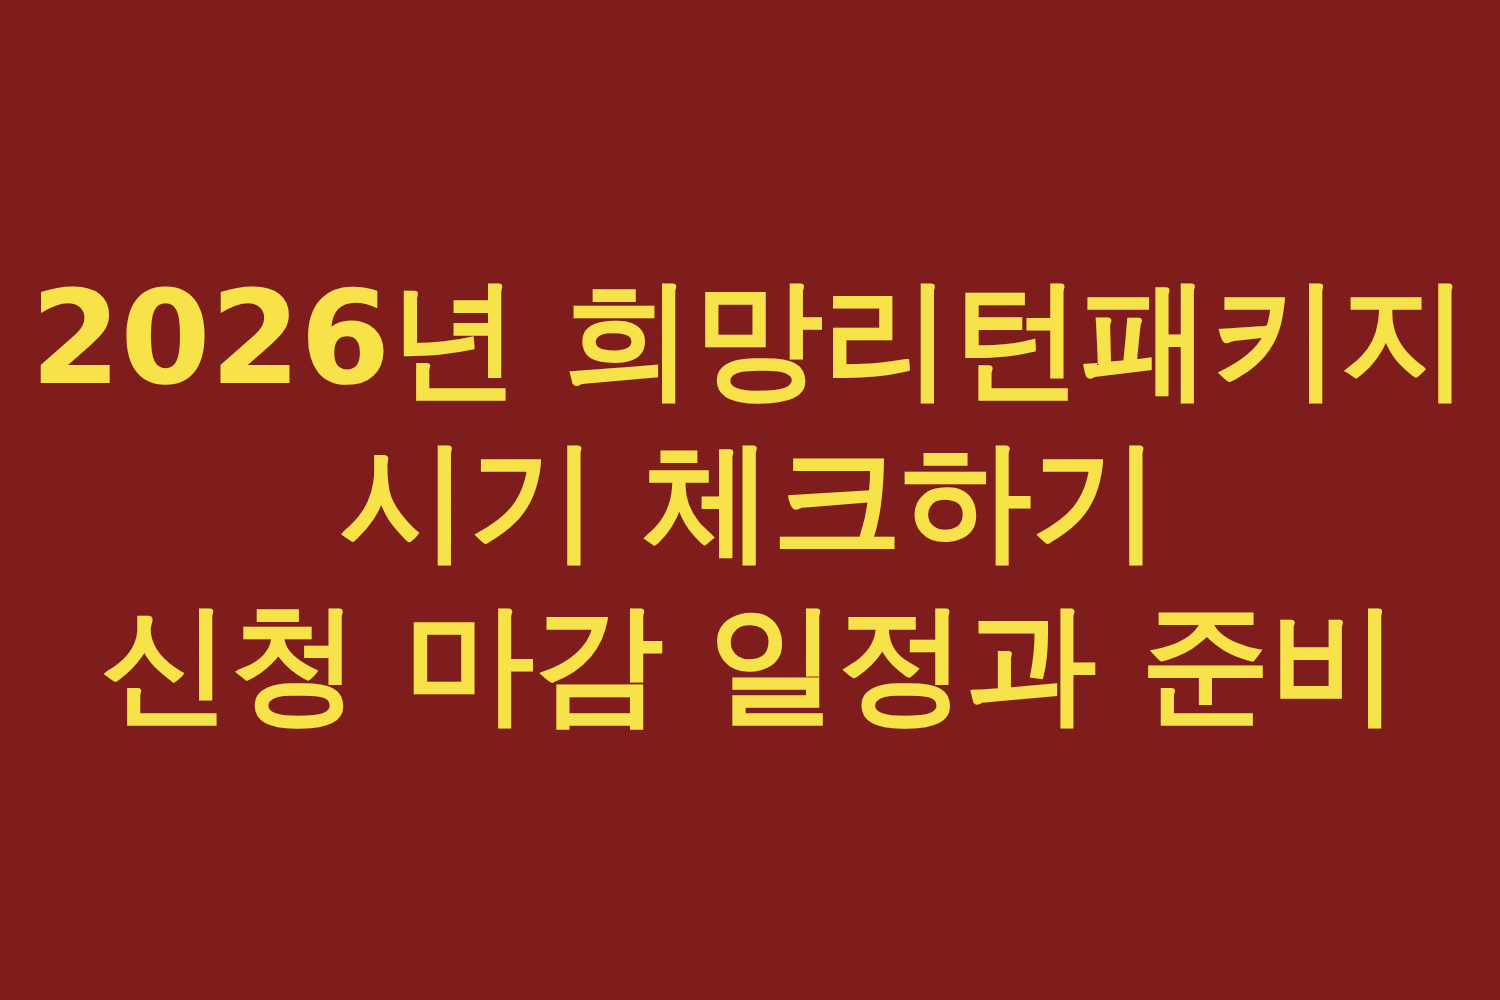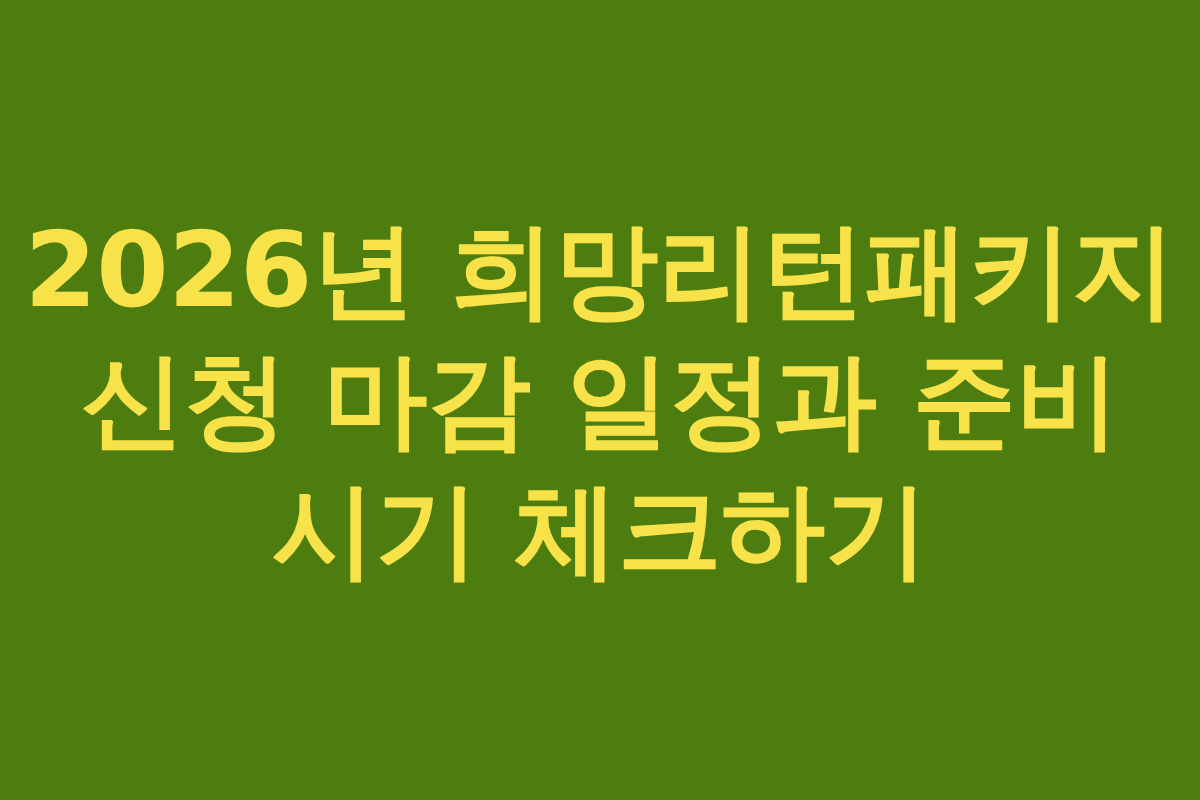--- a/index.html
+++ b/index.html
@@ -52,24 +52,24 @@
     text-rendering: geometricPrecision;
   }
 
   .headline-line.line-1 { font-size: 104px; }
   .headline-line.line-2 { font-size: 104px; }
   .headline-line.line-3 { font-size: 104px; }
 </style>
 </head>
 <body>
 
-<div id="thumbnail-card" style="background: #4d7c0f;">
+<div id="thumbnail-card" style="background: #7f1d1d;">
 
   <div id="headline-block" style="text-align: center;">
 
     <span class="headline-line line-1" style="color: rgb(247, 226, 74);">2026년 희망리턴패키지</span>
 
+    <span class="headline-line line-3" style="color: rgb(247, 226, 74);">시기 체크하기</span>
+
     <span class="headline-line line-2" style="color: rgb(247, 226, 74);">신청 마감 일정과 준비</span>
-
-    <span class="headline-line line-3" style="color: rgb(247, 226, 74);">시기 체크하기</span>
 
   </div>
 </div>
 
 </body></html>

